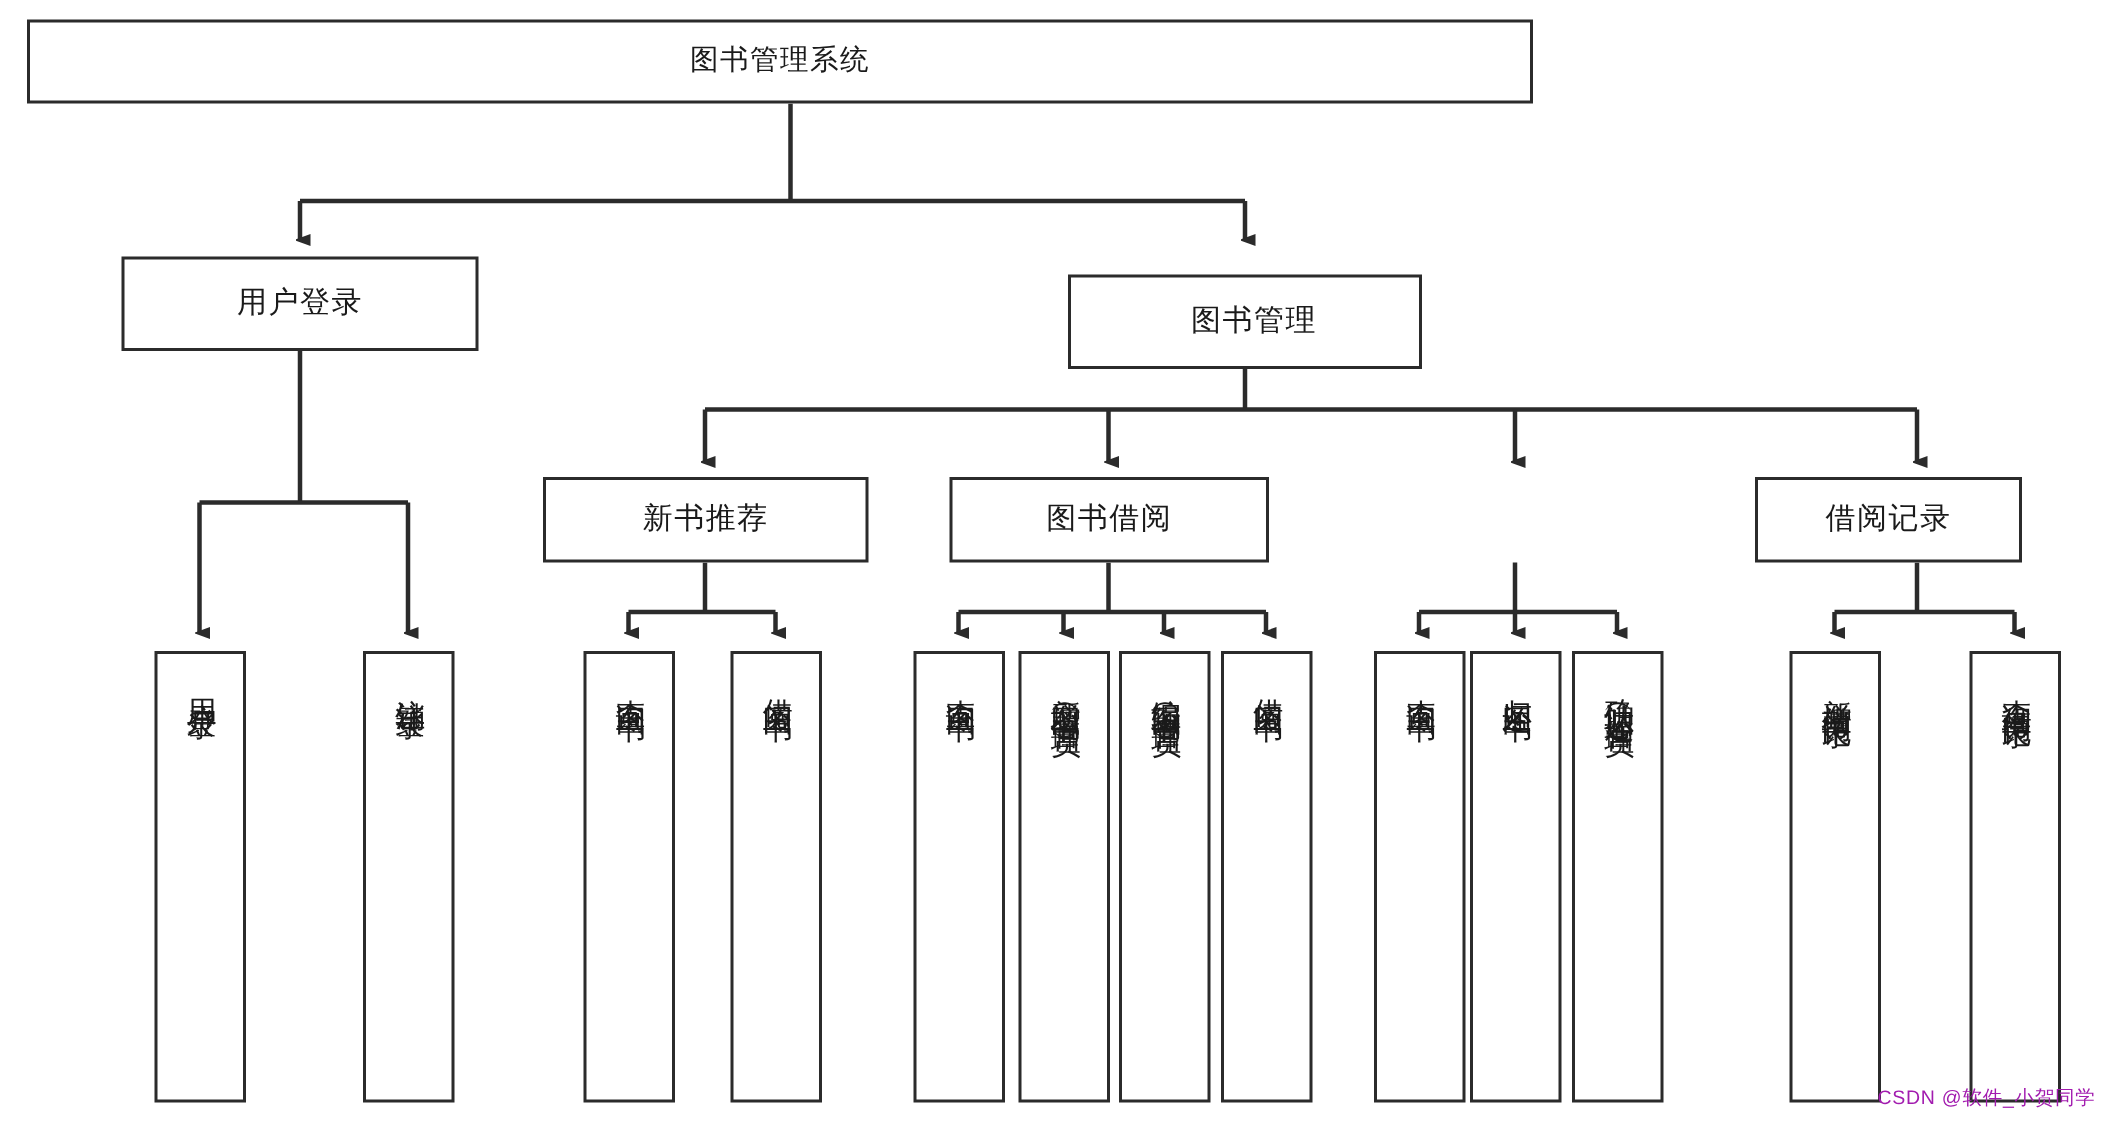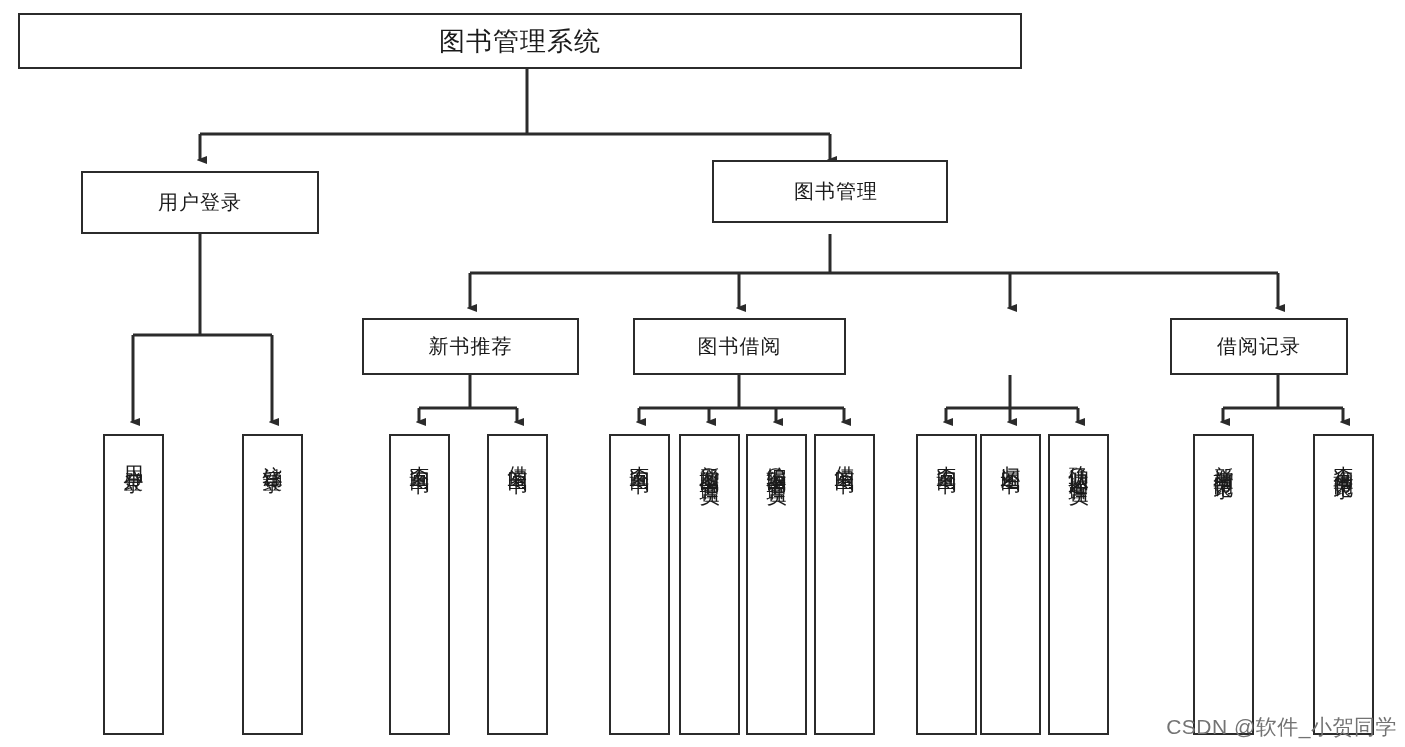--- a/index.html
+++ b/index.html
@@ -17,39 +17,39 @@
     justify-content:center;
     color:#1a1a1a;
   }
   .node .label{
     display:block;
     text-align:center;
     line-height:1.18;
     letter-spacing:1px;
   }
   .node.horiz .label{font-size:20px;}
-  .node.root .label{font-size:26px;}
+  .node.root .label{font-size:19px;}
   .node.vert{
     align-items:flex-start;
     padding-top:14px;
   }
   .node.vert .label{
     writing-mode:vertical-rl;
     text-orientation:upright;
     font-size:20px;
     letter-spacing:3px;
     line-height:1.05;
     white-space:nowrap;
   }
   .watermark{
     position:absolute;
     right:8px;
     bottom:6px;
-    font-size:21px;
-    color:#737373;
+    font-size:13px;
+    color:#a21caf;
     letter-spacing:0.5px;
     white-space:nowrap;
   }
 </style>
 </head>
 <body>
 
 <div id="stage">
 
   <svg class="lines" viewBox="0 0 1405 747">
@@ -102,21 +102,21 @@
     </g>
   </svg>
 
   <div class="node root horiz" style="left:18px;top:13px;width:1004px;height:56px;">
     <span class="label">图书管理系统</span>
   </div>
 
   <div class="node horiz" style="left:81px;top:171px;width:238px;height:63px;">
     <span class="label">用户登录</span>
   </div>
-  <div class="node horiz" style="left:712px;top:160px;width:236px;height:63px;padding-left:12px;">
+  <div class="node horiz" style="left:712px;top:183px;width:236px;height:63px;padding-left:12px;">
     <span class="label">图书管理</span>
   </div>
 
   <div class="node horiz" style="left:633px;top:318px;width:213px;height:57px;">
     <span class="label">图书借阅</span>
   </div>
   <div class="node horiz" style="left:362px;top:318px;width:217px;height:57px;">
     <span class="label">新书推荐</span>
   </div>
   <div class="node horiz" style="left:1170px;top:318px;width:178px;height:57px;">

